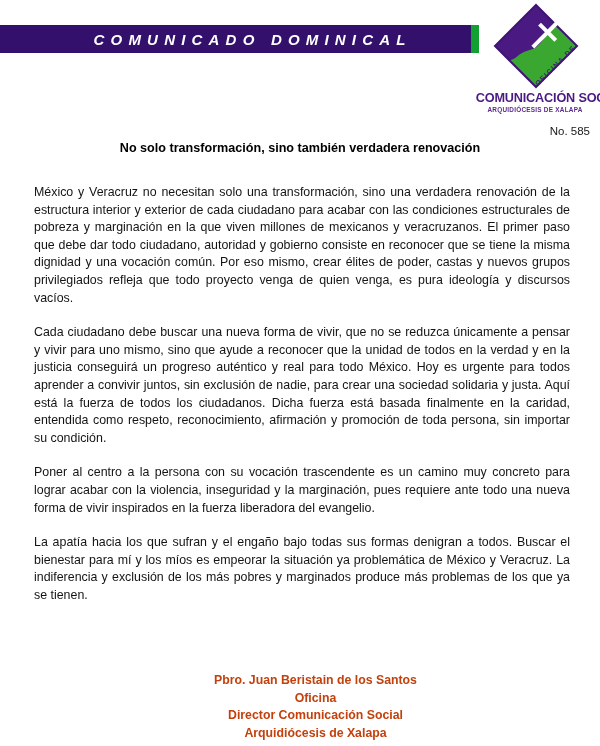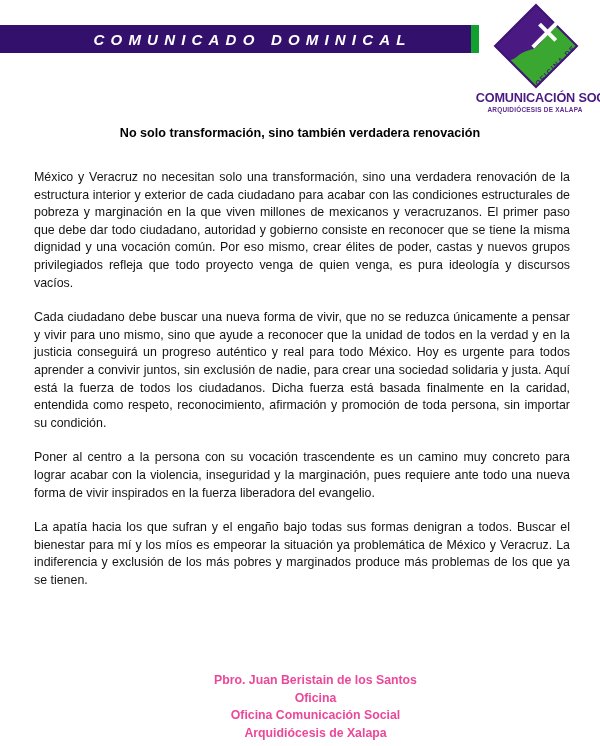--- a/index.html
+++ b/index.html
@@ -133,21 +133,21 @@
   
   .signature {
     position: absolute;
     left: 0;
     right: 0;
     bottom: 4px;
     text-align: center;
     font-size: 12.3px;
     font-weight: bold;
     line-height: 17.4px;
-    color: #ec4899;
+    color: #c2410c;
     padding-left: 31px;
   }
   .signature div { white-space: nowrap; }
 </style>
 </head>
 <body>
 
 <div class="header">
 
   <div class="banner-wrap">
@@ -179,29 +179,30 @@
           <text x="63" y="66" fill="#4a1a82" font-family="'Liberation Sans', sans-serif" font-size="7" font-weight="bold" text-anchor="middle" letter-spacing="1.4">OFICINA DE</text>
         </g>
       </svg>
     </div>
     <div class="logo-title">COMUNICACIÓN SOCIAL</div>
     <div class="logo-sub">ARQUIDIÓCESIS DE XALAPA</div>
   </div>
 </div>
 
 <div class="meta">
+  <div>No. 585</div>
 </div>
 
 <div class="doc-title">No solo transformación, sino también verdadera renovación</div>
 
 <div class="body-copy">
   <p>México y Veracruz no necesitan solo una transformación, sino una verdadera renovación de la estructura interior y exterior de cada ciudadano para acabar con las condiciones estructurales de pobreza y marginación en la que viven millones de mexicanos y veracruzanos. El primer paso que debe dar todo ciudadano, autoridad y gobierno consiste en reconocer que se tiene la misma dignidad y una vocación común. Por eso mismo, crear élites de poder, castas y nuevos grupos privilegiados refleja que todo proyecto venga de quien venga, es pura ideología y discursos vacíos.</p>
   <p>Cada ciudadano debe buscar una nueva forma de vivir, que no se reduzca únicamente a pensar y vivir para uno mismo, sino que ayude a reconocer que la unidad de todos en la verdad y en la justicia conseguirá un progreso auténtico y real para todo México. Hoy es urgente para todos aprender a convivir juntos, sin exclusión de nadie, para crear una sociedad solidaria y justa. Aquí está la fuerza de todos los ciudadanos. Dicha fuerza está basada finalmente en la caridad, entendida como respeto, reconocimiento, afirmación y promoción de toda persona, sin importar su condición.</p>
   <p>Poner al centro a la persona con su vocación trascendente es un camino muy concreto para lograr acabar con la violencia, inseguridad y la marginación, pues requiere ante todo una nueva forma de vivir inspirados en la fuerza liberadora del evangelio.</p>
   <p>La apatía hacia los que sufran y el engaño bajo todas sus formas denigran a todos. Buscar el bienestar para mí y los míos es empeorar la situación ya problemática de México y Veracruz. La indiferencia y exclusión de los más pobres y marginados produce más problemas de los que ya se tienen.</p>
 </div>
 
 <div class="signature">
   <div>Pbro. Juan Beristain de los Santos</div>
   <div>Oficina</div>
-  <div>Oficina Comunicación Social</div>
+  <div>Director Comunicación Social</div>
   <div>Arquidiócesis de Xalapa</div>
 </div>
 
 </body></html>

